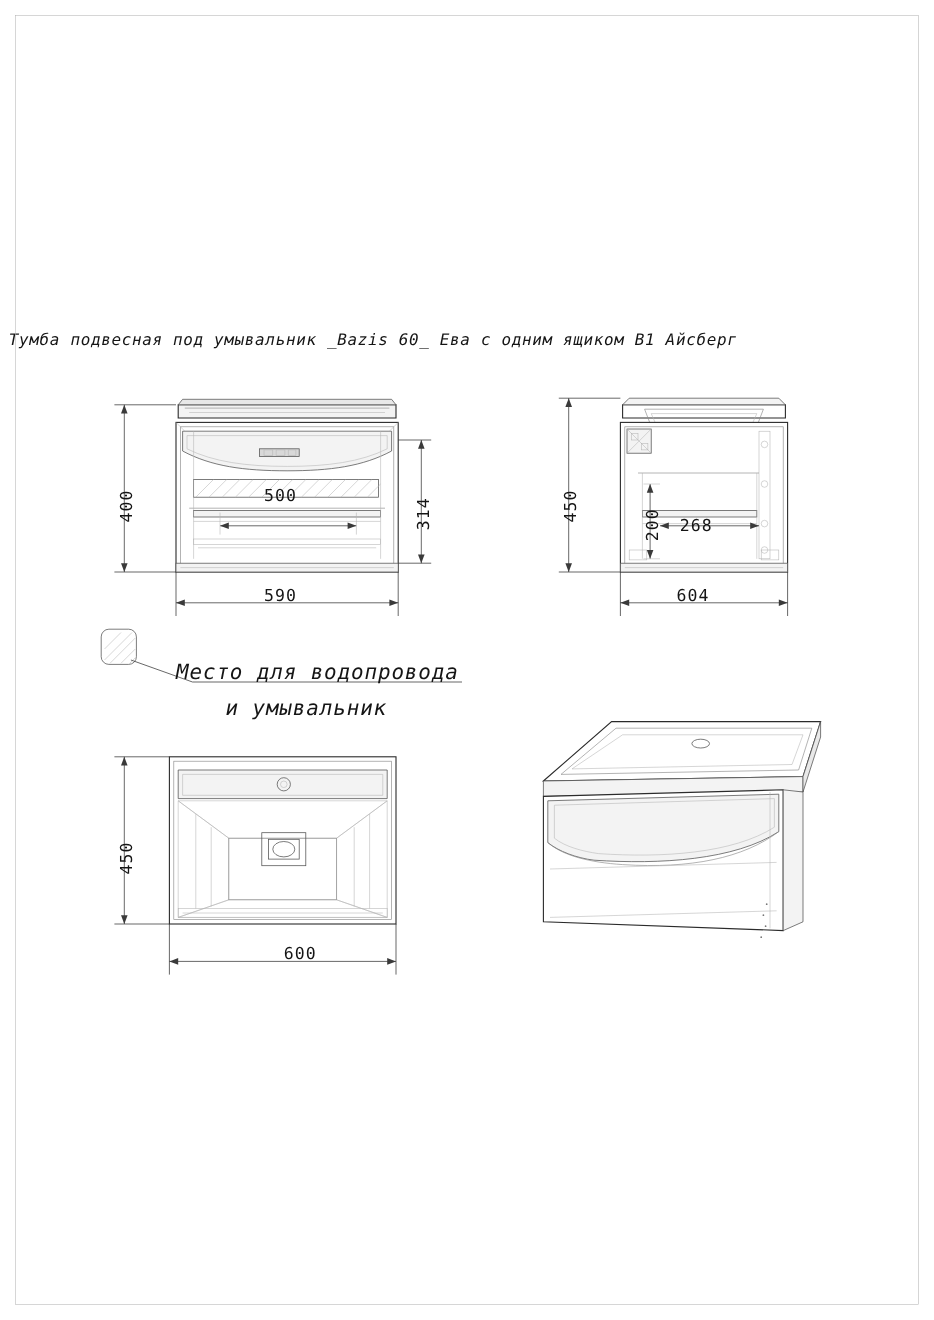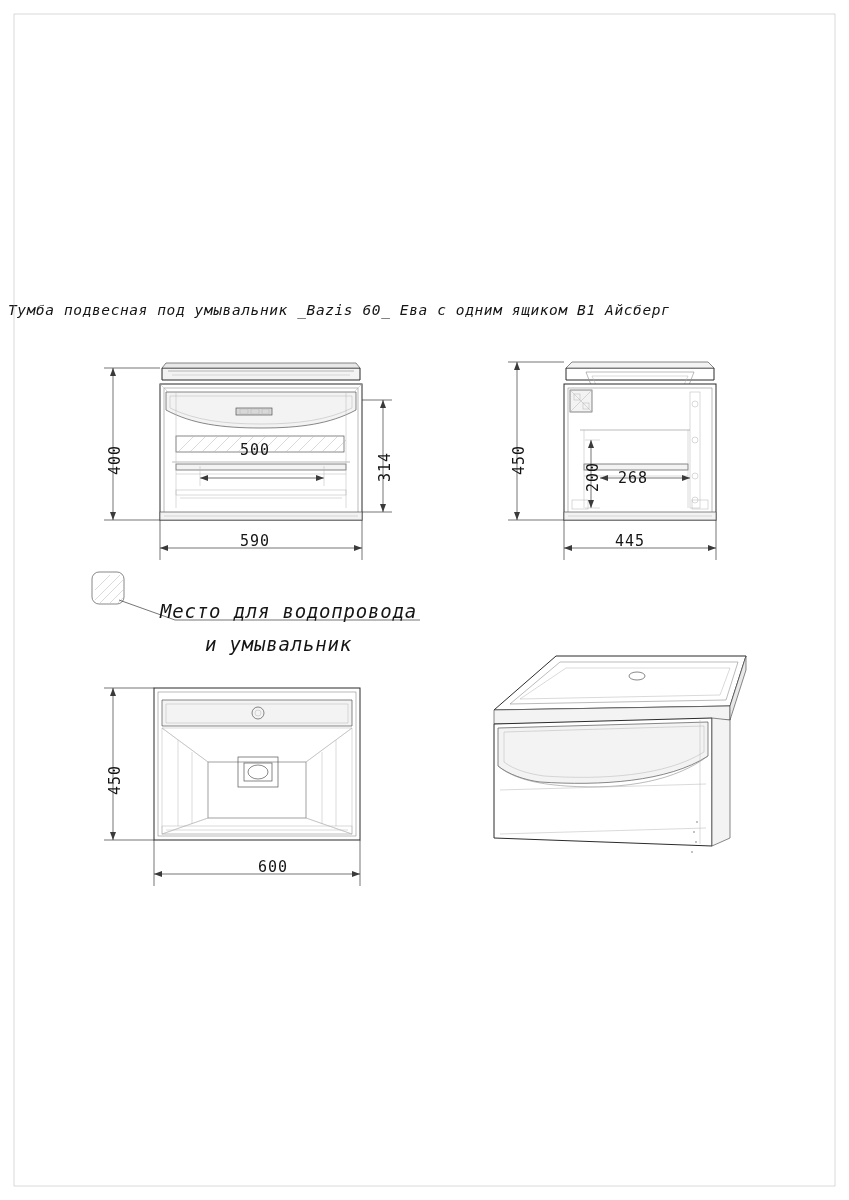--- a/index.html
+++ b/index.html
@@ -315,21 +315,21 @@
   </svg>
 
   <div class="dimlabel vert" style="left:106px; top:475px;">400</div>
   <div class="dimlabel vert" style="left:376px; top:482px;">314</div>
   <div class="dimlabel" style="left:240px; top:441px;">500</div>
   <div class="dimlabel" style="left:240px; top:532px;">590</div>
 
   <div class="dimlabel vert" style="left:510px; top:475px;">450</div>
   <div class="dimlabel vert" style="left:584px; top:492px;">200</div>
   <div class="dimlabel" style="left:618px; top:469px;">268</div>
-  <div class="dimlabel" style="left:615px; top:532px;">445</div>
+  <div class="dimlabel" style="left:615px; top:532px;">604</div>
 
   <div class="dimlabel vert" style="left:106px; top:795px;">450</div>
   <div class="dimlabel" style="left:238px; top:858px;margin-left:20px;">600</div>
 
   <div class="note" style="left:160px; top:600px;">Место для водопровода</div>
   <div class="note" style="left:205px; top:633px;">и умывальник</div>
 
 </div>
 
 </body></html>

